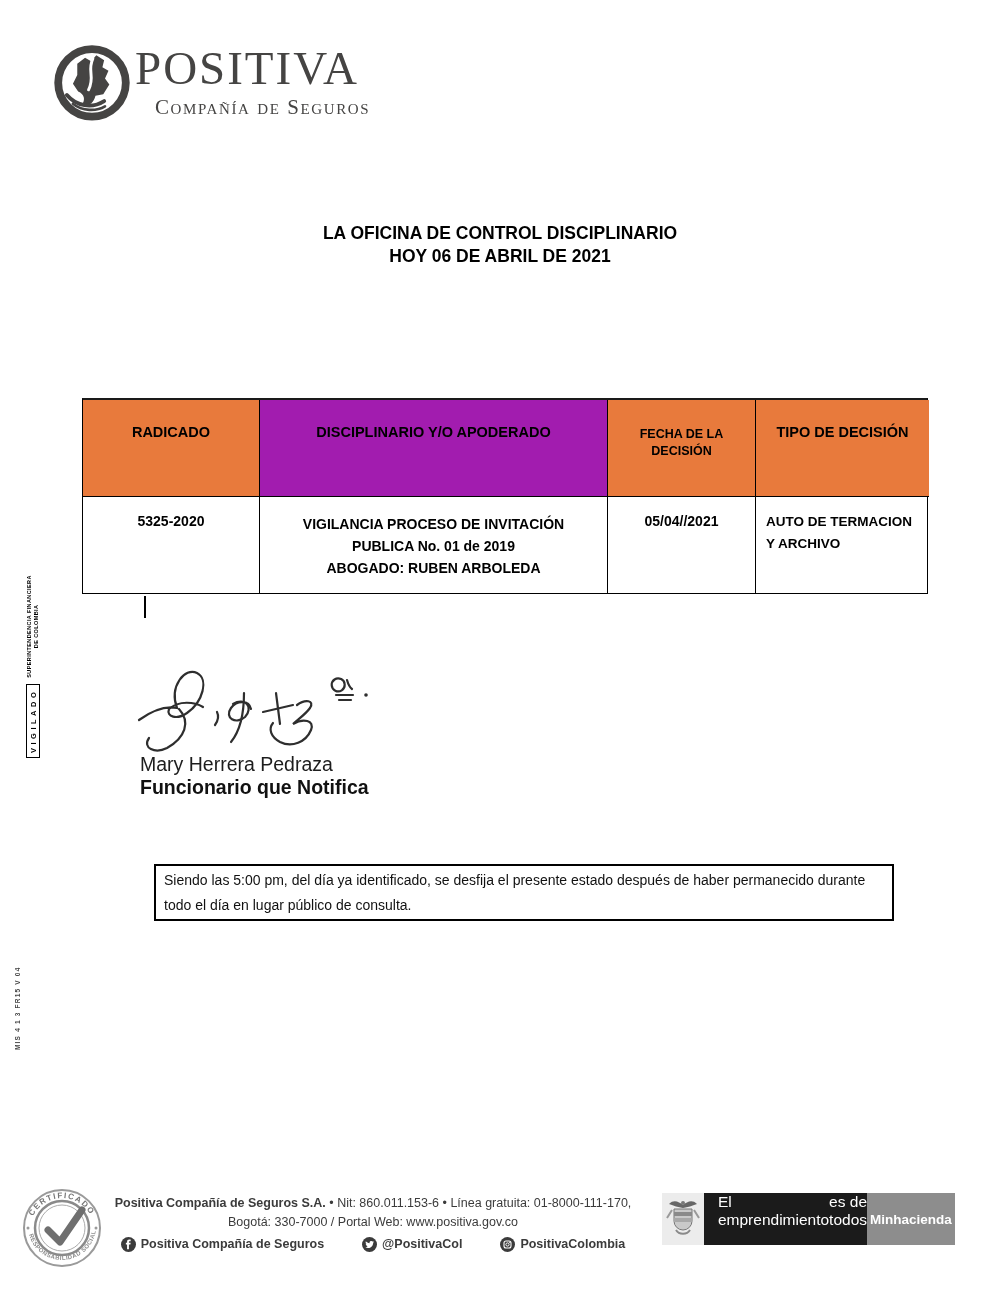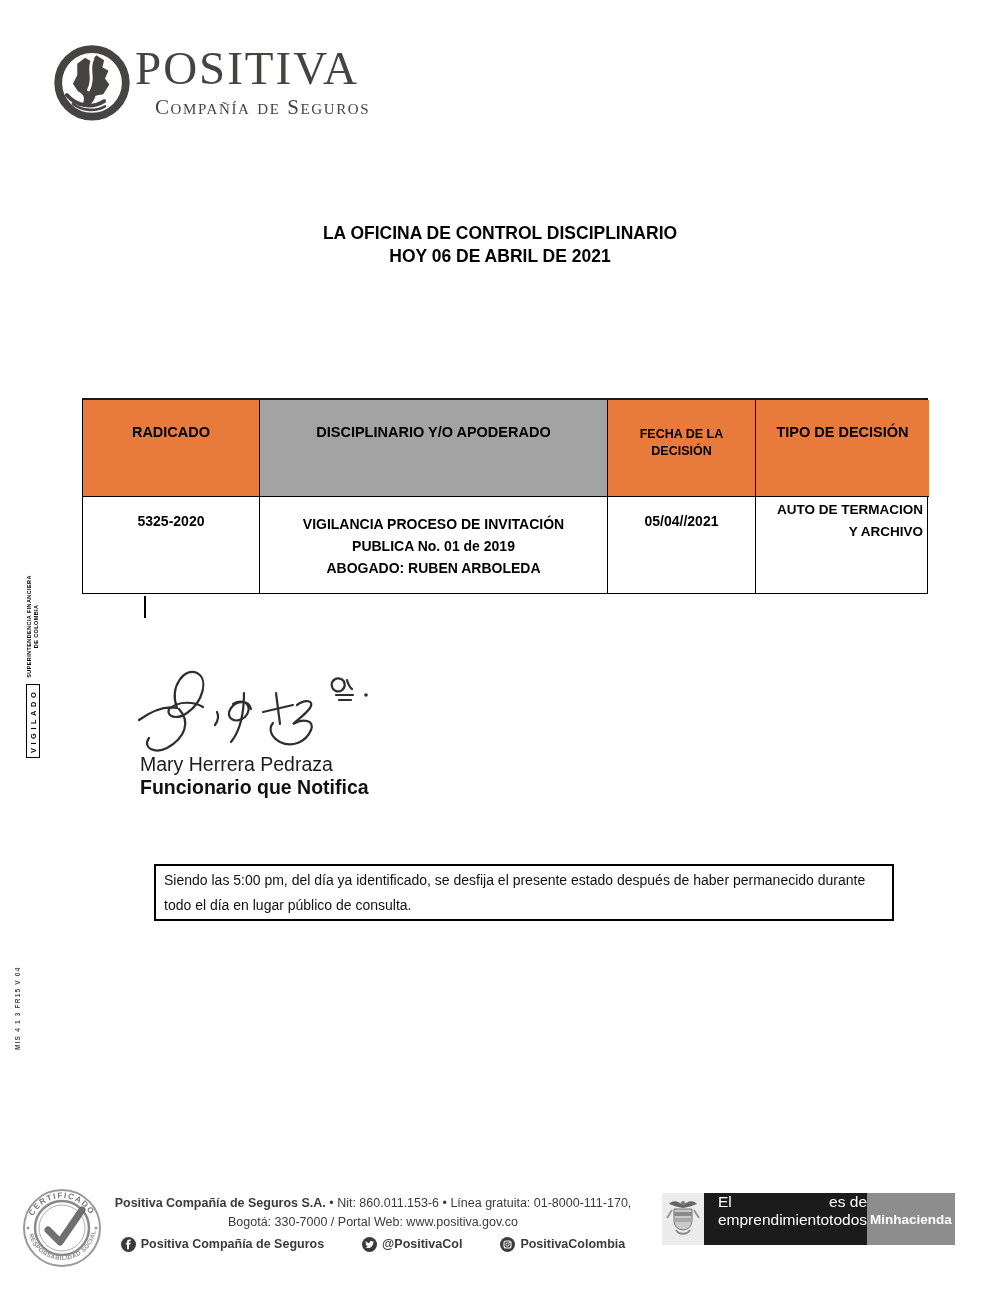--- a/index.html
+++ b/index.html
@@ -22,21 +22,21 @@
   .doc-table { position:absolute; left:82px; top:398px; width:846px; display:grid;
                grid-template-columns:176px 348px 148px 174px;
                border:1px solid #000; border-top:2px solid #1a1a1a; }
   .cell { border-left:1px solid #000; }
   .cell.first { border-left:none; }
   .th { height:96px; text-align:center; font-weight:bold; font-size:14.5px; padding-top:24px; }
   .th.small { font-size:12.5px; line-height:17px; padding:26px 18px 0; }
   .td { min-height:97px; border-top:1px solid #000; font-weight:bold; font-size:14px; padding-top:16px; }
   .td.center { text-align:center; }
   .td.lines { line-height:22px; }
-  .td.tipo { font-size:13.5px; line-height:22px; padding:2px 6px 0 10px; text-align:right; }
+  .td.tipo { font-size:13.5px; line-height:22px; padding:14px 6px 0 10px; text-align:left; }
   .cursor-mark { position:absolute; left:144px; top:596px; width:2px; height:22px; background:#000; }
 
   
   .vigilado-wrap { position:absolute; left:20px; top:590px; width:26px; height:168px; }
   .vigilado-inner { width:168px; height:26px; transform-origin:top left; transform:rotate(-90deg) translateX(-168px);
                     display:flex; align-items:center; gap:6px; }
   .vigilado-box { border:1px solid #000; padding:2px 4px 1px; font-size:7.5px; font-weight:bold; letter-spacing:3.5px; white-space:nowrap; }
   .vigilado-sub { font-size:5.5px; font-weight:bold; line-height:7px; letter-spacing:0.4px; text-align:center; white-space:nowrap; }
   .miscode-wrap { position:absolute; left:14px; top:962px; width:16px; height:88px; }
   .miscode-inner { width:88px; height:16px; transform-origin:top left; transform:rotate(-90deg) translateX(-88px);
@@ -85,21 +85,21 @@
     </div>
   </div>
 
   <div class="title-block">
     <div>LA OFICINA DE CONTROL DISCIPLINARIO</div>
     <div>HOY 06 DE ABRIL DE 2021</div>
   </div>
 
   <div class="doc-table">
     <div class="cell first th" style="background:#E87A3C">RADICADO</div>
-    <div class="cell th" style="background:#a3a3a3">DISCIPLINARIO Y/O APODERADO</div>
+    <div class="cell th" style="background:#a21caf">DISCIPLINARIO Y/O APODERADO</div>
     <div class="cell th small" style="background:#E87A3C">FECHA DE LA DECISIÓN</div>
     <div class="cell th" style="background:#E87A3C">TIPO DE DECISIÓN</div>
 
     <div class="cell first td center">5325-2020</div>
     <div class="cell td center lines">
       <div>VIGILANCIA PROCESO DE INVITACIÓN</div>
       <div>PUBLICA  No. 01 de 2019</div>
       <div>ABOGADO: RUBEN ARBOLEDA</div>
     </div>
     <div class="cell td center">05/04//2021</div>

